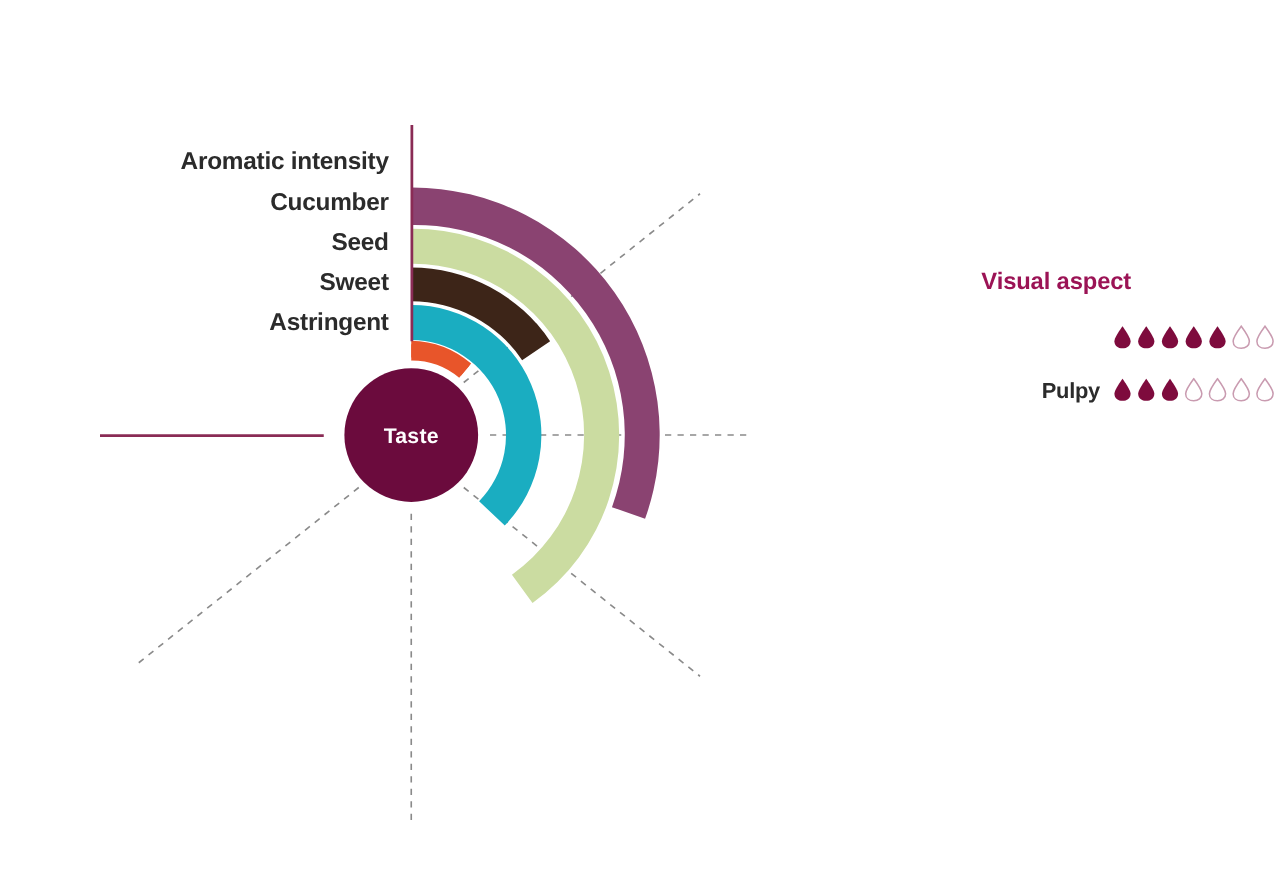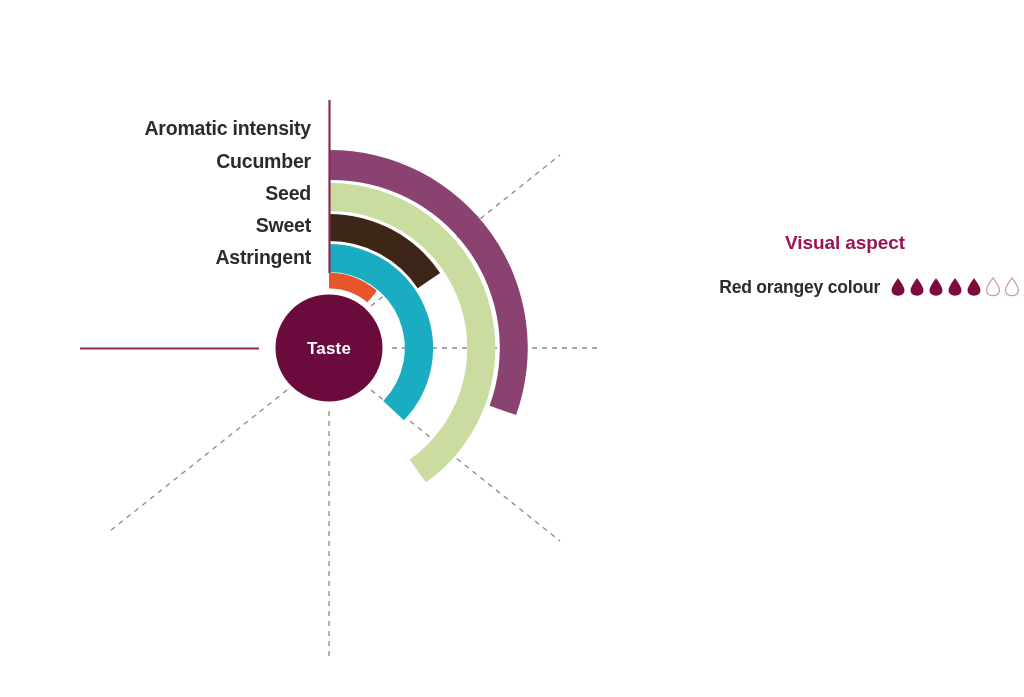--- a/index.html
+++ b/index.html
@@ -27,21 +27,21 @@
     font-size:17px;
     font-weight:700;
     fill:#ffffff;
     text-anchor:middle;
     letter-spacing:0.2px;
   }
 
   
   .legend-panel{
     position:absolute;
-    left:690px;top:232px;
+    left:690px;top:215px;
     width:334px;
   }
   .legend-title{
     font-size:19px;
     font-weight:700;
     color:#9B1355;
     text-align:center;
     padding-right:24px;
     margin:0 0 22px 0;
     letter-spacing:-0.1px;
@@ -142,36 +142,61 @@
     <text class="axis-label" x="311" y="232">Sweet</text>
     <text class="axis-label" x="311" y="264">Astringent</text>
   </svg>
 
   <div class="legend-panel">
     <div class="legend-title">Visual aspect</div>
 
     <div class="legend-rows">
 
     <div class="legend-row">
-          <div class="legend-row-label">Red orangey colour</div>
           <div class="drops">
             <svg class="drop" viewBox="0 0 16 21">
               <path d="M8 1 C8 1 1.2 10.2 1.2 13.6 C1.2 17.4 4.2 19.6 8 19.6 C11.8 19.6 14.8 17.4 14.8 13.6 C14.8 10.2 8 1 8 1 Z" fill="#7E0B3D" stroke="none"></path>
             </svg>
             <svg class="drop" viewBox="0 0 16 21">
               <path d="M8 1 C8 1 1.2 10.2 1.2 13.6 C1.2 17.4 4.2 19.6 8 19.6 C11.8 19.6 14.8 17.4 14.8 13.6 C14.8 10.2 8 1 8 1 Z" fill="#7E0B3D" stroke="none"></path>
             </svg>
             <svg class="drop" viewBox="0 0 16 21">
               <path d="M8 1 C8 1 1.2 10.2 1.2 13.6 C1.2 17.4 4.2 19.6 8 19.6 C11.8 19.6 14.8 17.4 14.8 13.6 C14.8 10.2 8 1 8 1 Z" fill="#7E0B3D" stroke="none"></path>
             </svg>
             <svg class="drop" viewBox="0 0 16 21">
               <path d="M8 1 C8 1 1.2 10.2 1.2 13.6 C1.2 17.4 4.2 19.6 8 19.6 C11.8 19.6 14.8 17.4 14.8 13.6 C14.8 10.2 8 1 8 1 Z" fill="#7E0B3D" stroke="none"></path>
             </svg>
             <svg class="drop" viewBox="0 0 16 21">
               <path d="M8 1 C8 1 1.2 10.2 1.2 13.6 C1.2 17.4 4.2 19.6 8 19.6 C11.8 19.6 14.8 17.4 14.8 13.6 C14.8 10.2 8 1 8 1 Z" fill="#7E0B3D" stroke="none"></path>
+            </svg>
+            <svg class="drop" viewBox="0 0 16 21">
+              <path d="M8 1 C8 1 1.2 10.2 1.2 13.6 C1.2 17.4 4.2 19.6 8 19.6 C11.8 19.6 14.8 17.4 14.8 13.6 C14.8 10.2 8 1 8 1 Z" fill="none" stroke="#C99BB0" stroke-width="1.3"></path>
+            </svg>
+            <svg class="drop" viewBox="0 0 16 21">
+              <path d="M8 1 C8 1 1.2 10.2 1.2 13.6 C1.2 17.4 4.2 19.6 8 19.6 C11.8 19.6 14.8 17.4 14.8 13.6 C14.8 10.2 8 1 8 1 Z" fill="none" stroke="#C99BB0" stroke-width="1.3"></path>
+            </svg>
+          </div>
+        </div>
+        <div class="legend-row">
+          <div class="legend-row-label">Pulpy</div>
+          <div class="drops">
+            <svg class="drop" viewBox="0 0 16 21">
+              <path d="M8 1 C8 1 1.2 10.2 1.2 13.6 C1.2 17.4 4.2 19.6 8 19.6 C11.8 19.6 14.8 17.4 14.8 13.6 C14.8 10.2 8 1 8 1 Z" fill="#7E0B3D" stroke="none"></path>
+            </svg>
+            <svg class="drop" viewBox="0 0 16 21">
+              <path d="M8 1 C8 1 1.2 10.2 1.2 13.6 C1.2 17.4 4.2 19.6 8 19.6 C11.8 19.6 14.8 17.4 14.8 13.6 C14.8 10.2 8 1 8 1 Z" fill="#7E0B3D" stroke="none"></path>
+            </svg>
+            <svg class="drop" viewBox="0 0 16 21">
+              <path d="M8 1 C8 1 1.2 10.2 1.2 13.6 C1.2 17.4 4.2 19.6 8 19.6 C11.8 19.6 14.8 17.4 14.8 13.6 C14.8 10.2 8 1 8 1 Z" fill="#7E0B3D" stroke="none"></path>
+            </svg>
+            <svg class="drop" viewBox="0 0 16 21">
+              <path d="M8 1 C8 1 1.2 10.2 1.2 13.6 C1.2 17.4 4.2 19.6 8 19.6 C11.8 19.6 14.8 17.4 14.8 13.6 C14.8 10.2 8 1 8 1 Z" fill="none" stroke="#C99BB0" stroke-width="1.3"></path>
+            </svg>
+            <svg class="drop" viewBox="0 0 16 21">
+              <path d="M8 1 C8 1 1.2 10.2 1.2 13.6 C1.2 17.4 4.2 19.6 8 19.6 C11.8 19.6 14.8 17.4 14.8 13.6 C14.8 10.2 8 1 8 1 Z" fill="none" stroke="#C99BB0" stroke-width="1.3"></path>
             </svg>
             <svg class="drop" viewBox="0 0 16 21">
               <path d="M8 1 C8 1 1.2 10.2 1.2 13.6 C1.2 17.4 4.2 19.6 8 19.6 C11.8 19.6 14.8 17.4 14.8 13.6 C14.8 10.2 8 1 8 1 Z" fill="none" stroke="#C99BB0" stroke-width="1.3"></path>
             </svg>
             <svg class="drop" viewBox="0 0 16 21">
               <path d="M8 1 C8 1 1.2 10.2 1.2 13.6 C1.2 17.4 4.2 19.6 8 19.6 C11.8 19.6 14.8 17.4 14.8 13.6 C14.8 10.2 8 1 8 1 Z" fill="none" stroke="#C99BB0" stroke-width="1.3"></path>
             </svg>
           </div>
         </div>
       </div>

